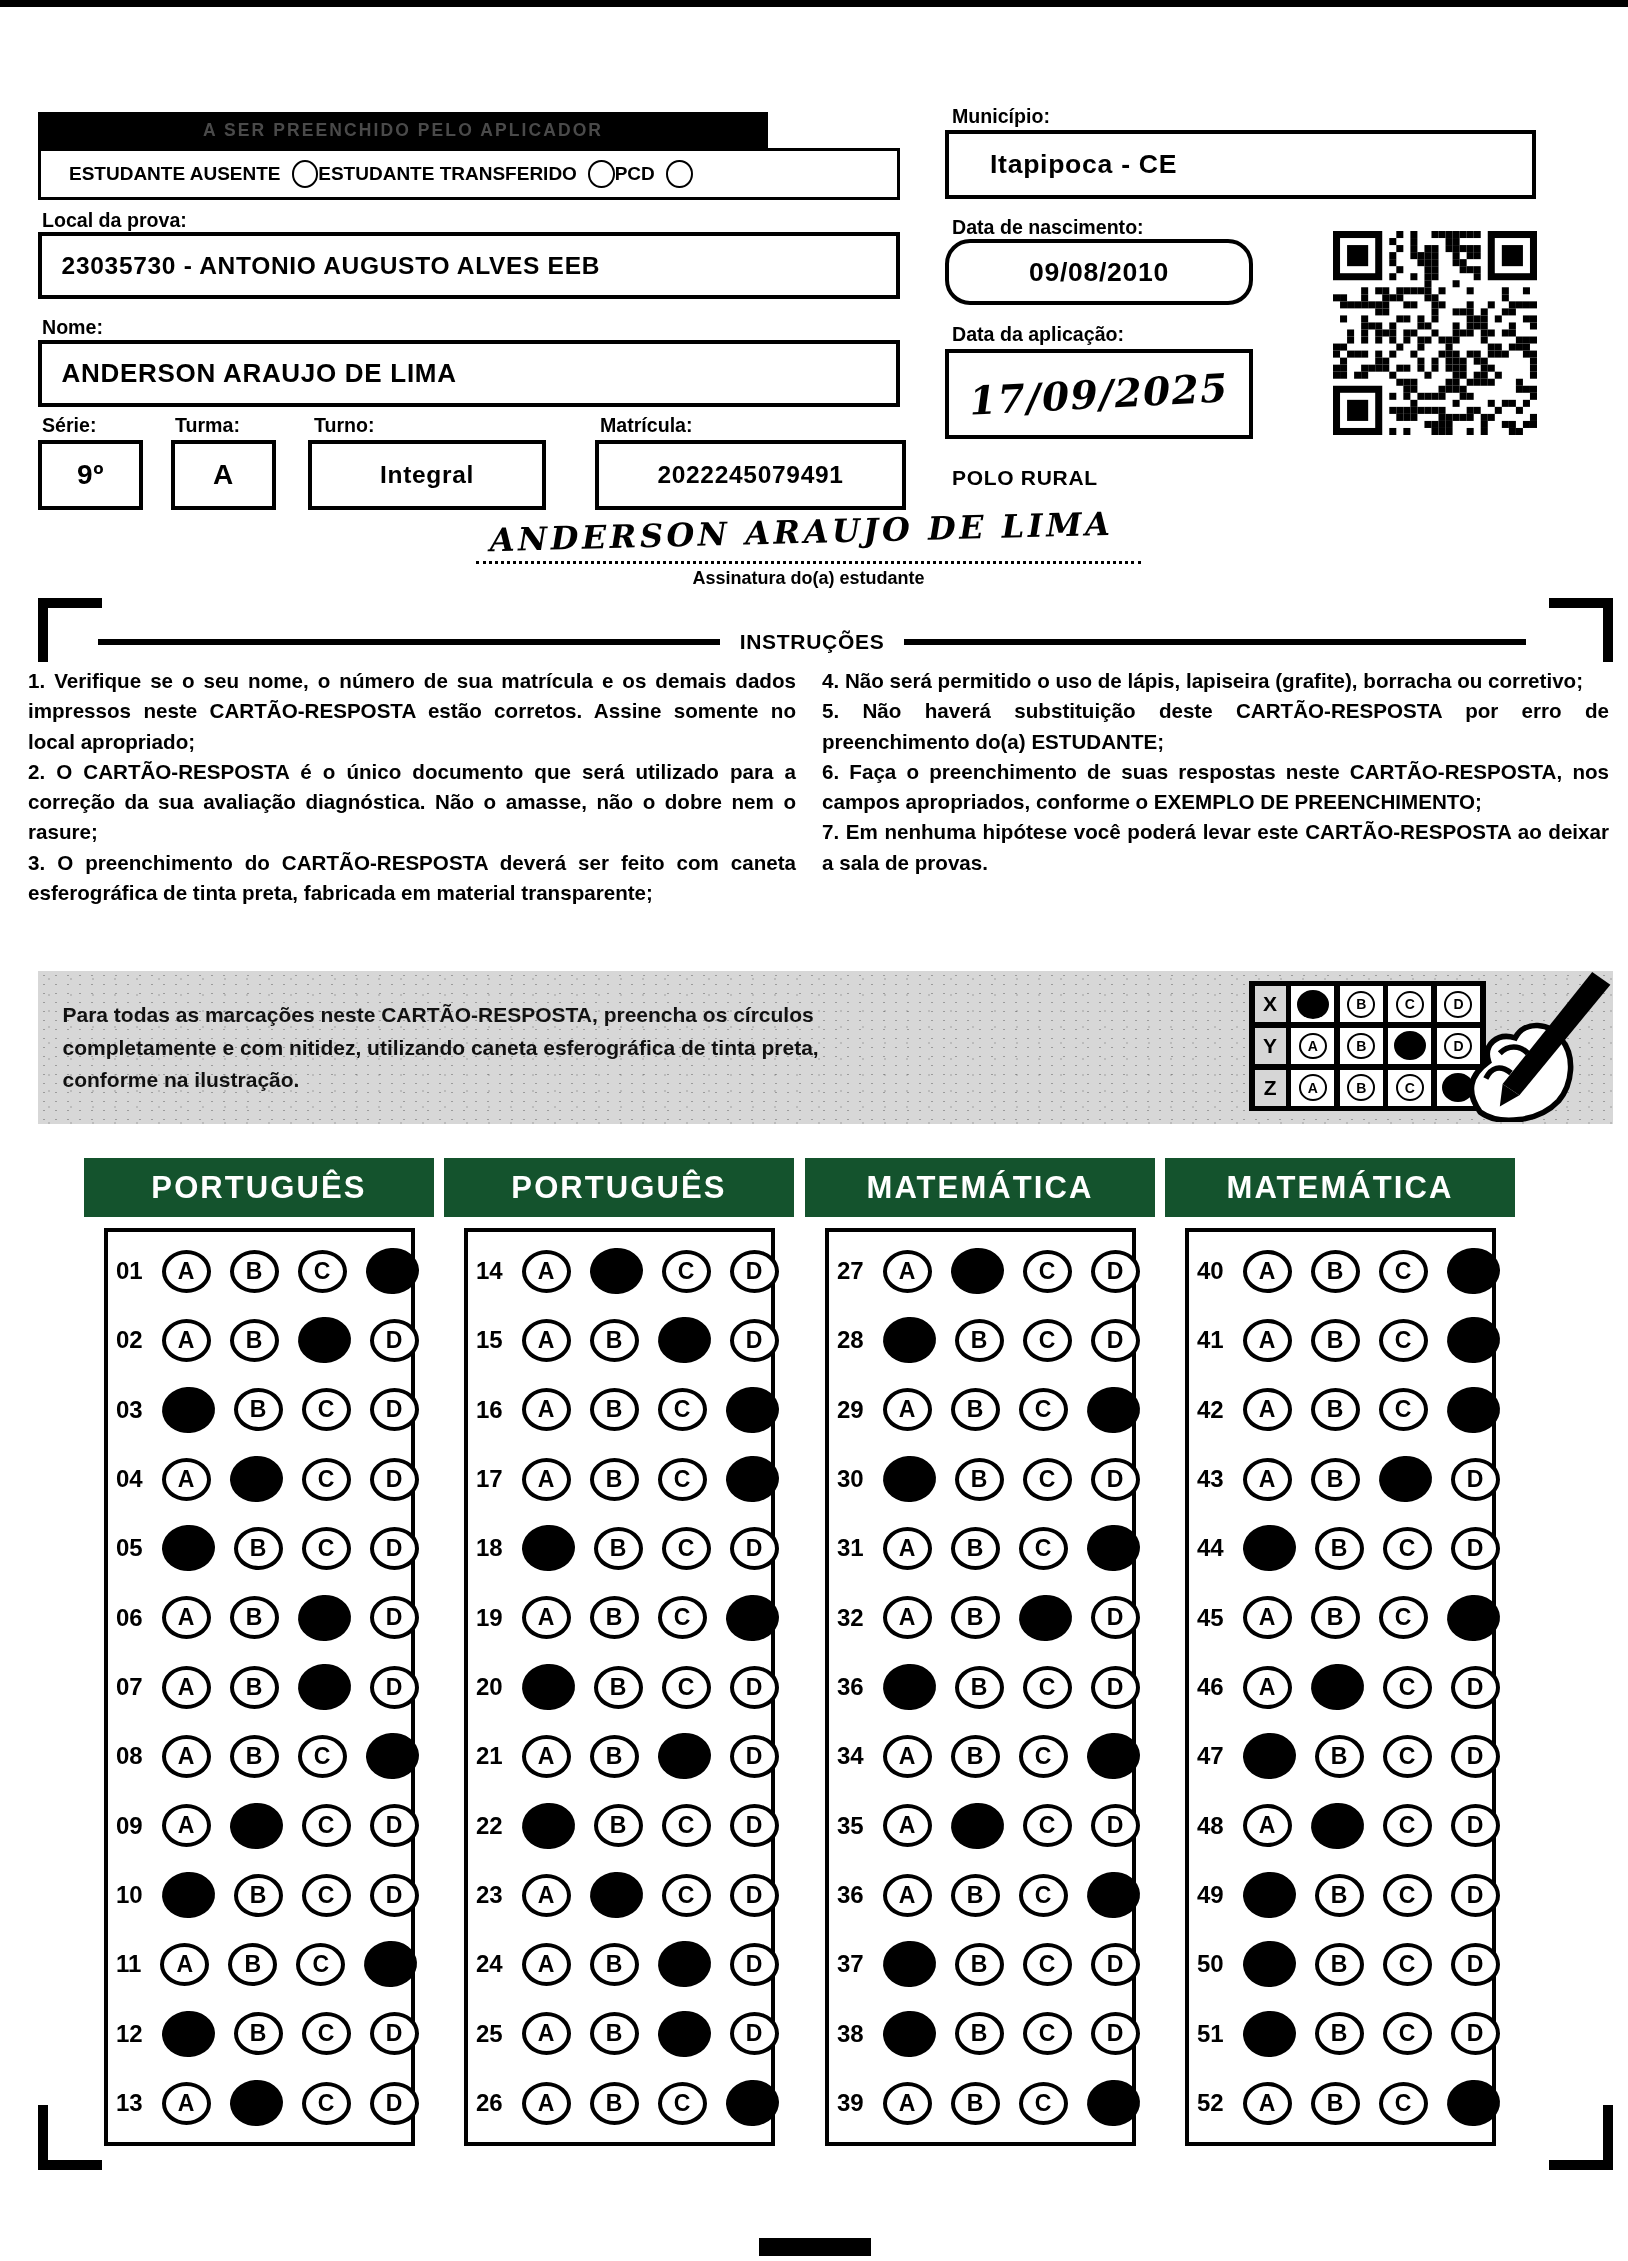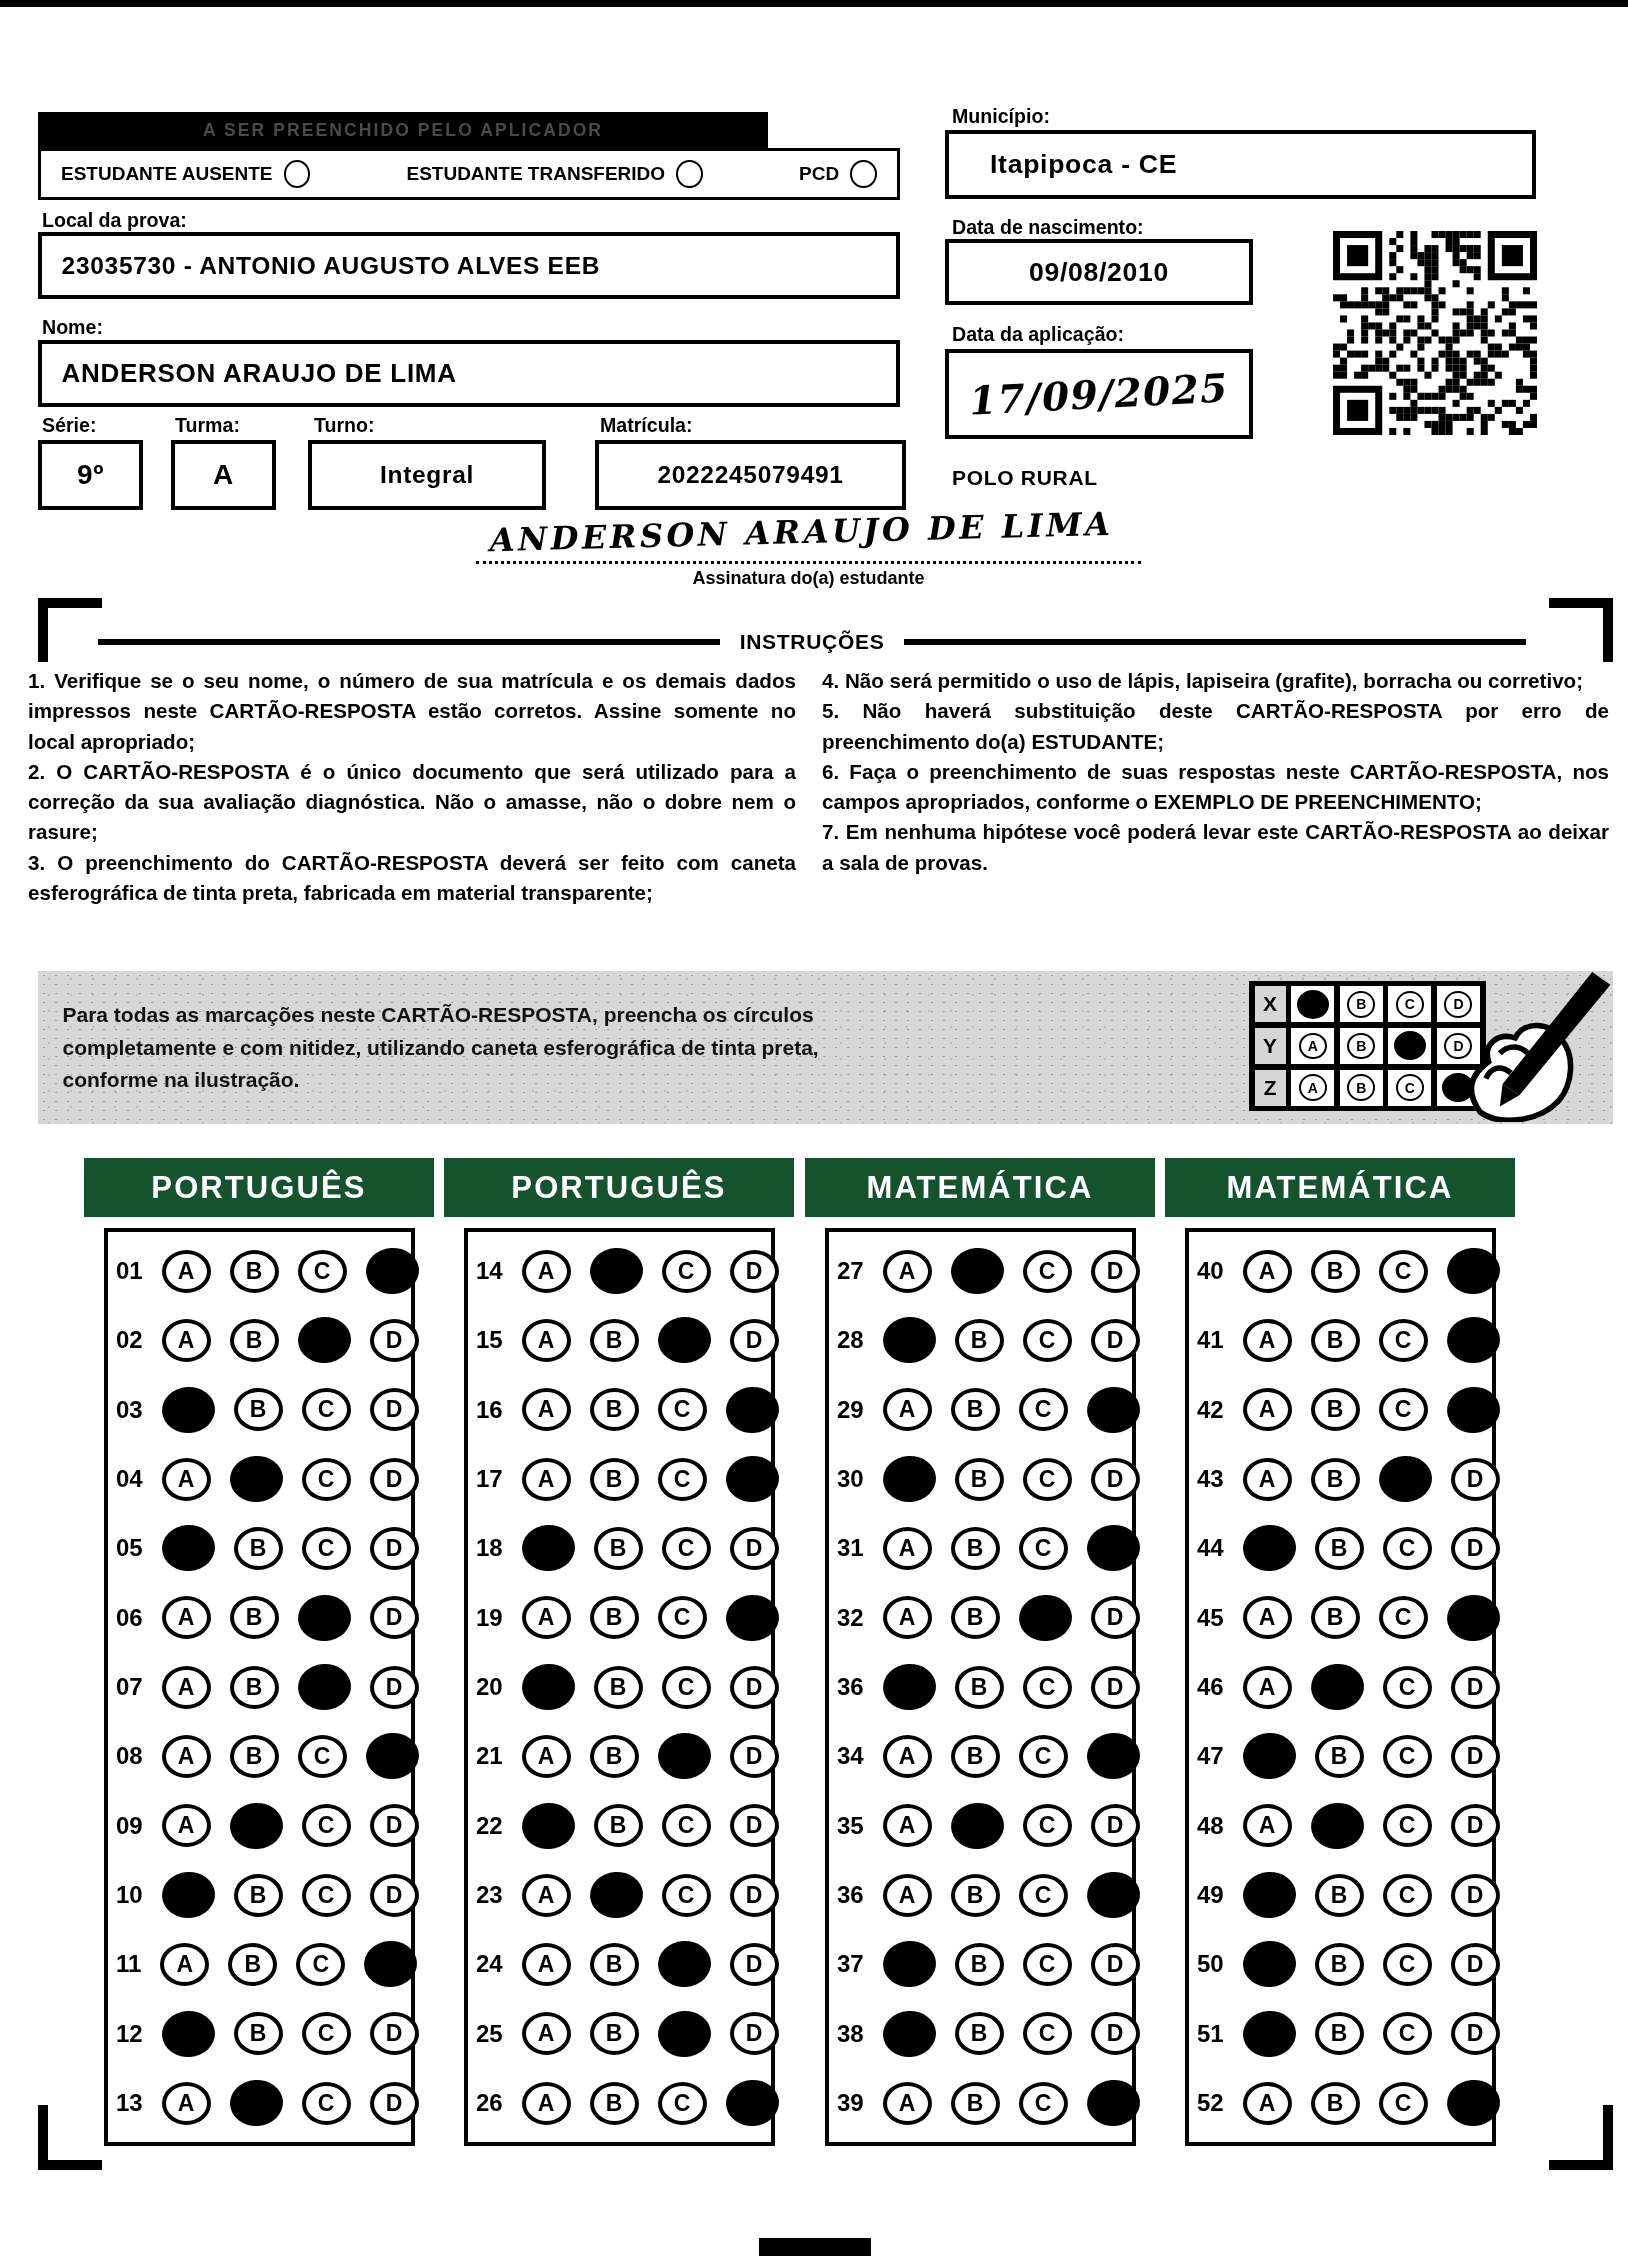--- a/index.html
+++ b/index.html
@@ -16,22 +16,22 @@
   .hdr-card{width:395px;text-align:center;color:#fff;font-size:35px;font-weight:700;letter-spacing:0.7px;}
   .hdr-assess{background:#fff;border:3.5px solid #000;height:57px;width:539px;display:flex;align-items:center;
               justify-content:center;font-size:32px;font-weight:700;box-sizing:border-box;}
   .hdr-grade{color:#fff;font-size:41px;font-weight:700;margin-left:26.6px;letter-spacing:1.4px;}
 
   
   .appl-bar{position:absolute;left:38px;top:112px;width:730px;height:36px;background:#000;
             display:flex;align-items:center;justify-content:center;box-sizing:border-box;}
   .appl-bar span{color:#4a4a4a;font-size:17.5px;font-weight:700;letter-spacing:2.1px;}
   .appl-box{position:absolute;left:38px;top:148px;width:862px;height:52px;border:3.5px solid #000;
-            background:#fff;display:flex;align-items:center;justify-content:space-between;
-            padding:0 20px;box-sizing:border-box;}
+            background:#fff;display:flex;align-items:center;
+            padding:0 28px;box-sizing:border-box;}
   .appl-opt{display:flex;align-items:center;gap:11.2px;font-size:19px;font-weight:700;}
   .circle{width:26.6px;height:28px;border:2.8px solid #000;border-radius:50%;background:#fff;box-sizing:border-box;}
 
   
   .qr{position:absolute;left:1333px;top:231px;width:204px;height:204px;}
 
   
   .hand-date{width:100%;text-align:center;font-family:"DejaVu Serif",serif;font-style:italic;
              font-weight:700;font-size:39px;transform:rotate(-3deg);letter-spacing:1.4px;}
   .hand-sig{position:absolute;left:448px;top:513px;width:707px;text-align:center;
@@ -133,21 +133,21 @@
   <div class="box" style="left:595px;top:440px;width:311px;height:70px;justify-content:center;">
     <span class="val">2022245079491</span>
   </div>
 
   <div class="lab" style="left:952px;top:105px;">Município:</div>
   <div class="box" style="left:945px;top:130px;width:591px;height:69px;padding-left:41px;">
     <span class="val" style="font-size:26.6px;">Itapipoca - CE</span>
   </div>
 
   <div class="lab" style="left:952px;top:216px;">Data de nascimento:</div>
-  <div class="box" style="left:945px;top:239px;width:308px;height:66px;justify-content:center;">
+  <div class="box" style="left:945px;top:239px;width:308px;height:66px;justify-content:center;border-radius:25px;">
     <span class="val" style="font-size:26.6px;">09/08/2010</span>
   </div>
 
   <svg class="qr" id="qr-svg" viewBox="0 0 29 29">
       <rect x="9" y="0" width="1" height="1" fill="#000"></rect>
       <rect x="11" y="0" width="1" height="1" fill="#000"></rect>
       <rect x="14" y="0" width="1" height="1" fill="#000"></rect>
       <rect x="15" y="0" width="1" height="1" fill="#000"></rect>
       <rect x="16" y="0" width="1" height="1" fill="#000"></rect>
       <rect x="17" y="0" width="1" height="1" fill="#000"></rect>

